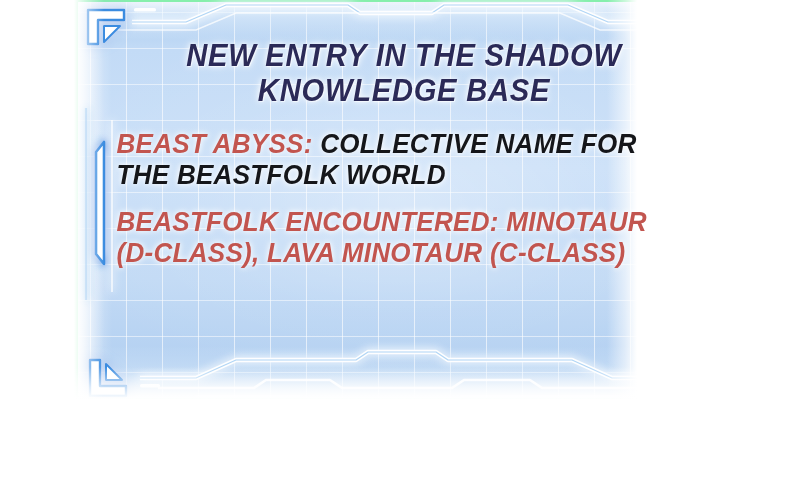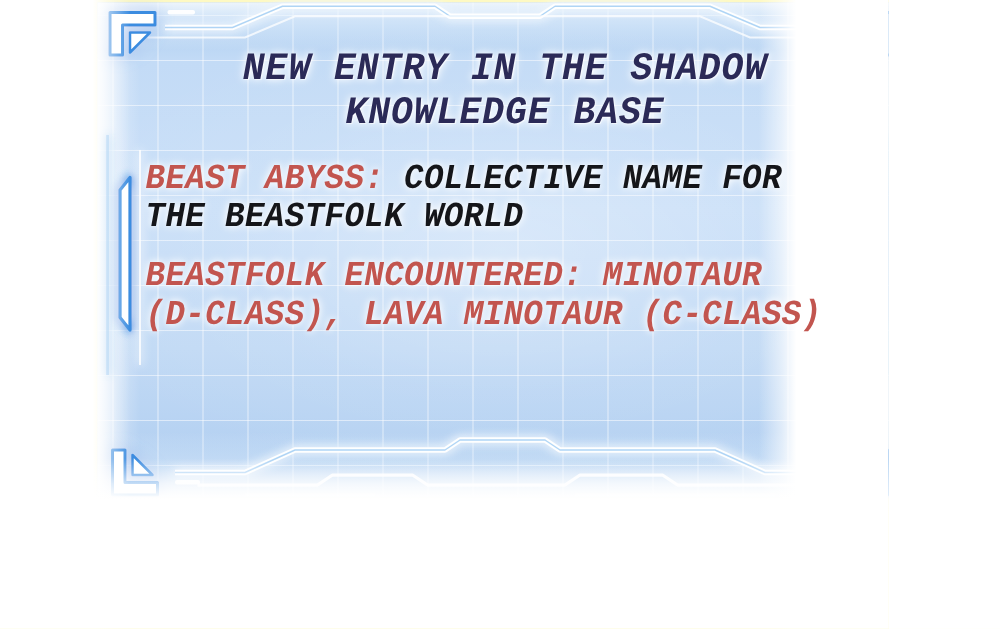--- a/index.html
+++ b/index.html
@@ -5,22 +5,22 @@
   html, body {
     margin: 0;
     padding: 0;
     background: #ffffff;
   }
   #screen {
     position: relative;
     width: 711px;
     height: 503px;
     overflow: hidden;
-    background: #fef9c3;
-    font-family: Liberation Mono, monospace;
+    background: #86efac;
+    font-family: Liberation Sans, sans-serif;
   }
 
   
   #panel {
     position: absolute;
     left: 78px;
     top: 2px;
     width: 644px;
     height: 396px;
     background:

